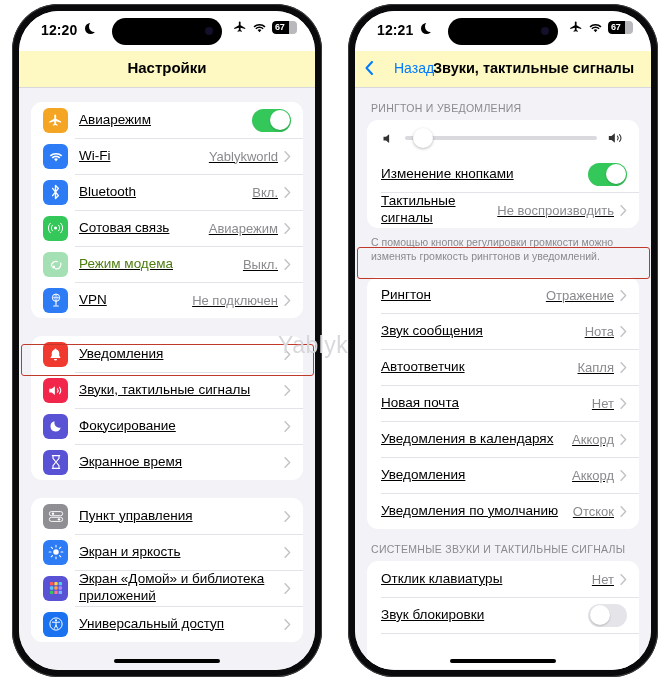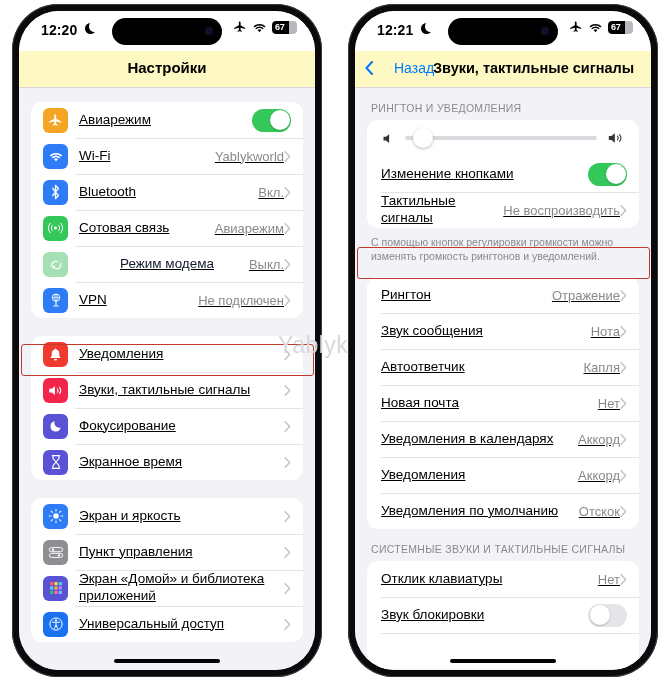--- a/index.html
+++ b/index.html
@@ -241,24 +241,25 @@
     align-items: center;
     justify-content: center;
     color: #fff;
   }
   .row-label {
     font-size: 13.5px;
     color: #000;
     flex: 1 1 auto;
     line-height: 1.25;
   }
-  .row-label.dim { color: #0f172a; margin-left: 41px; }
+  .row-label.dim { color: #4d7c0f; }
   .row-value {
     font-size: 13px;
     color: #8a8a8e;
+    margin-right: 6px;
     white-space: nowrap;
   }
   .chev {
     width: 7px;
     height: 11px;
     flex: 0 0 auto;
   }
 
   
   .toggle {
@@ -482,43 +483,43 @@
             </div>
             <div class="row-label">Экранное время</div>
             <svg class="chev" viewBox="0 0 8 13">
               <path d="M1.2 1L6.5 6.5L1.2 12" stroke="#c2c2c7" stroke-width="1.7" fill="none" stroke-linecap="round" stroke-linejoin="round"></path>
             </svg>
           </div>
         </div>
       <div style="height:18px"></div>
       <div class="group" id="L3">
           <div class="row">
+            <div class="row-icon" style="background:#8e8e93">
+              <svg width="16" height="13" viewBox="0 0 24 18">
+                <rect x="2" y="1.6" width="20" height="6.2" rx="3.1" stroke="#fff" stroke-width="1.4" fill="none"></rect>
+                <circle cx="7.5" cy="4.7" r="1.8" fill="#fff"></circle>
+                <rect x="2" y="10.2" width="20" height="6.2" rx="3.1" stroke="#fff" stroke-width="1.4" fill="none"></rect>
+                <circle cx="16.5" cy="13.3" r="1.8" fill="#fff"></circle>
+              </svg>
+            </div>
+            <div class="row-label">Пункт управления</div>
+            <svg class="chev" viewBox="0 0 8 13">
+              <path d="M1.2 1L6.5 6.5L1.2 12" stroke="#c2c2c7" stroke-width="1.7" fill="none" stroke-linecap="round" stroke-linejoin="round"></path>
+            </svg>
+          </div>
+          <div class="row">
             <div class="row-icon" style="background:#2d7cf6">
               <svg width="16" height="16" viewBox="0 0 24 24">
                 <circle cx="12" cy="12" r="4.1" fill="#fff"></circle>
                 <g stroke="#fff" stroke-width="1.6" stroke-linecap="round">
                   <path d="M12 1.8v2.6M12 19.6v2.6M1.8 12h2.6M19.6 12h2.6M4.8 4.8l1.9 1.9M17.3 17.3l1.9 1.9M19.2 4.8l-1.9 1.9M6.7 17.3l-1.9 1.9"></path>
                 </g>
               </svg>
             </div>
             <div class="row-label">Экран и яркость</div>
-            <svg class="chev" viewBox="0 0 8 13">
-              <path d="M1.2 1L6.5 6.5L1.2 12" stroke="#c2c2c7" stroke-width="1.7" fill="none" stroke-linecap="round" stroke-linejoin="round"></path>
-            </svg>
-          </div>
-          <div class="row">
-            <div class="row-icon" style="background:#8e8e93">
-              <svg width="16" height="13" viewBox="0 0 24 18">
-                <rect x="2" y="1.6" width="20" height="6.2" rx="3.1" stroke="#fff" stroke-width="1.4" fill="none"></rect>
-                <circle cx="7.5" cy="4.7" r="1.8" fill="#fff"></circle>
-                <rect x="2" y="10.2" width="20" height="6.2" rx="3.1" stroke="#fff" stroke-width="1.4" fill="none"></rect>
-                <circle cx="16.5" cy="13.3" r="1.8" fill="#fff"></circle>
-              </svg>
-            </div>
-            <div class="row-label">Пункт управления</div>
             <svg class="chev" viewBox="0 0 8 13">
               <path d="M1.2 1L6.5 6.5L1.2 12" stroke="#c2c2c7" stroke-width="1.7" fill="none" stroke-linecap="round" stroke-linejoin="round"></path>
             </svg>
           </div>
           <div class="row">
             <div class="row-icon" style="background:#5a52d5">
               <svg width="16" height="16" viewBox="0 0 24 24">
                 <g>
                   <rect x="3" y="3" width="5" height="5" rx="1.3" fill="#ff5a5f"></rect>
                   <rect x="9.5" y="3" width="5" height="5" rx="1.3" fill="#ffd43b"></rect>

